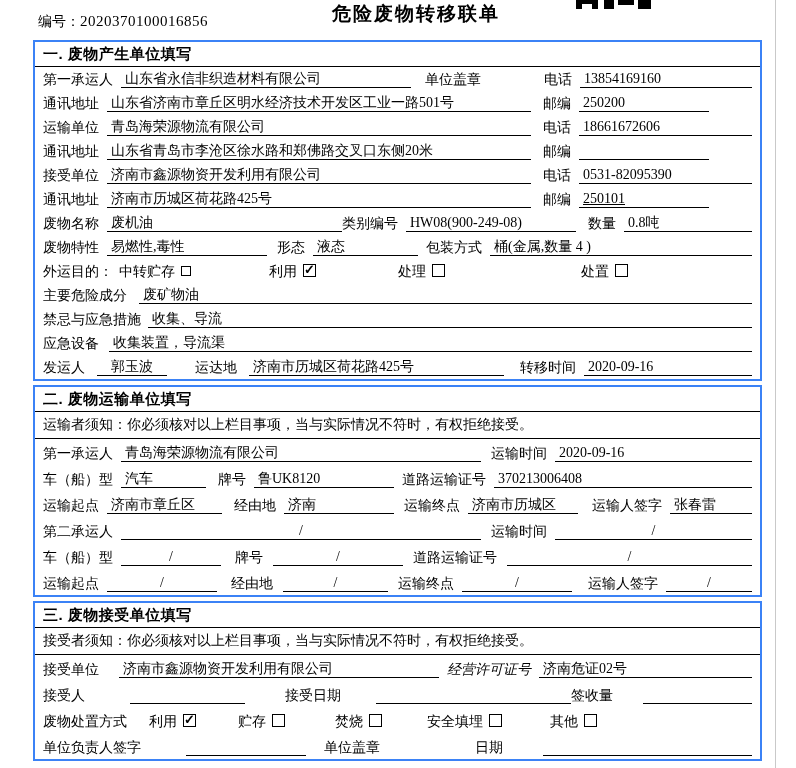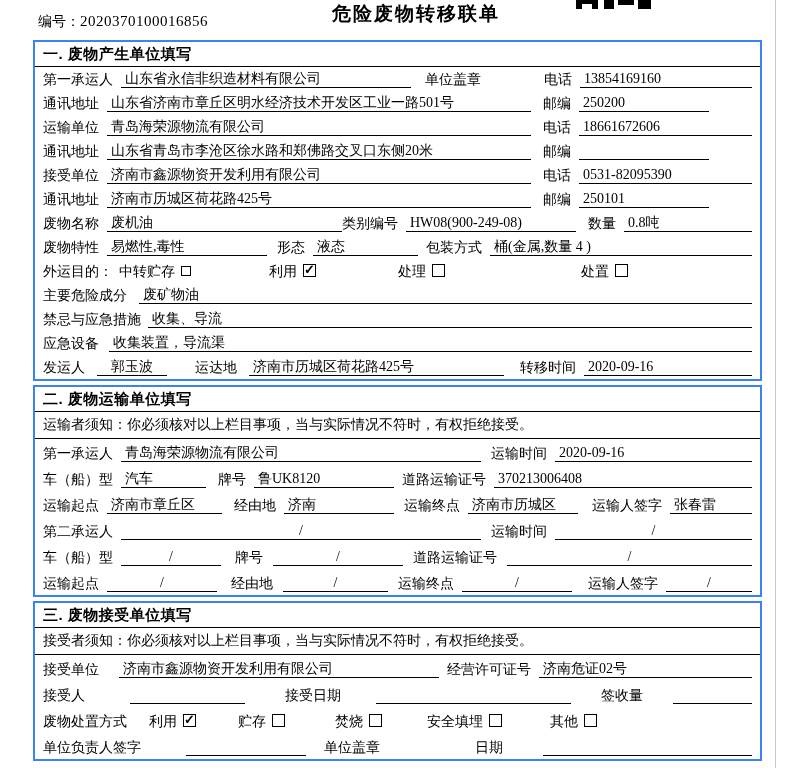--- a/index.html
+++ b/index.html
@@ -94,21 +94,21 @@
     <span class="lbl">接受单位</span>
     <span class="val" style="width:424px;margin-left:8px;">济南市鑫源物资开发利用有限公司</span>
     <span class="lbl" style="margin-left:12px;">电话</span>
     <span class="val fill" style="margin-left:8px;">0531-82095390</span>
   </div>
 
   <div class="row">
     <span class="lbl">通讯地址</span>
     <span class="val" style="width:424px;margin-left:8px;">济南市历城区荷花路425号</span>
     <span class="lbl" style="margin-left:12px;">邮编</span>
-    <span class="val" style="width:130px;margin-left:8px;">250101</span>
+    <span class="val" style="width:130px;margin-left:8px;text-decoration:underline;">250101</span>
   </div>
 
   <div class="row">
     <span class="lbl">废物名称</span>
     <span class="val" style="width:235px;margin-left:8px;">废机油</span>
     <span class="lbl">类别编号</span>
     <span class="val" style="width:170px;margin-left:8px;">HW08(900-249-08)</span>
     <span class="lbl" style="margin-left:12px;">数量</span>
     <span class="val fill" style="margin-left:8px;">0.8吨</span>
   </div>
@@ -214,30 +214,30 @@
   </div>
 </div>
 
 <div class="tbl">
   <div class="sec-title">三. 废物接受单位填写</div>
   <div class="notice">接受者须知：你必须核对以上栏目事项，当与实际情况不符时，有权拒绝接受。</div>
 
   <div class="row r26">
     <span class="lbl">接受单位</span>
     <span class="val" style="width:320px;margin-left:20px;">济南市鑫源物资开发利用有限公司</span>
-    <span class="lbl" style="margin-left:8px;">经营许可证号</span>
+    <span class="lbl" style="margin-left:8px;font-style:italic;">经营许可证号</span>
     <span class="val fill" style="margin-left:8px;">济南危证02号</span>
   </div>
 
   <div class="row r26">
     <span class="lbl">接受人</span>
     <span class="val" style="width:115px;margin-left:45px;"></span>
     <span class="lbl" style="margin-left:40px;">接受日期</span>
     <span class="val" style="width:195px;margin-left:35px;"></span>
-    <span class="lbl" style="margin-left:30px;">签收量</span>
+    <span class="lbl" style="">签收量</span>
     <span class="val fill" style="margin-left:30px;"></span>
   </div>
 
   <div class="row r26">
     <span class="lbl">废物处置方式</span>
     <span class="opt" style="margin-left:22px;"><span>利用</span><span class="cb checked"></span></span>
     <span class="opt" style="margin-left:42px;"><span>贮存</span><span class="cb"></span></span>
     <span class="opt" style="margin-left:50px;"><span>焚烧</span><span class="cb"></span></span>
     <span class="opt" style="margin-left:45px;"><span>安全填埋</span><span class="cb"></span></span>
     <span class="opt" style="margin-left:48px;"><span>其他</span><span class="cb"></span></span>

